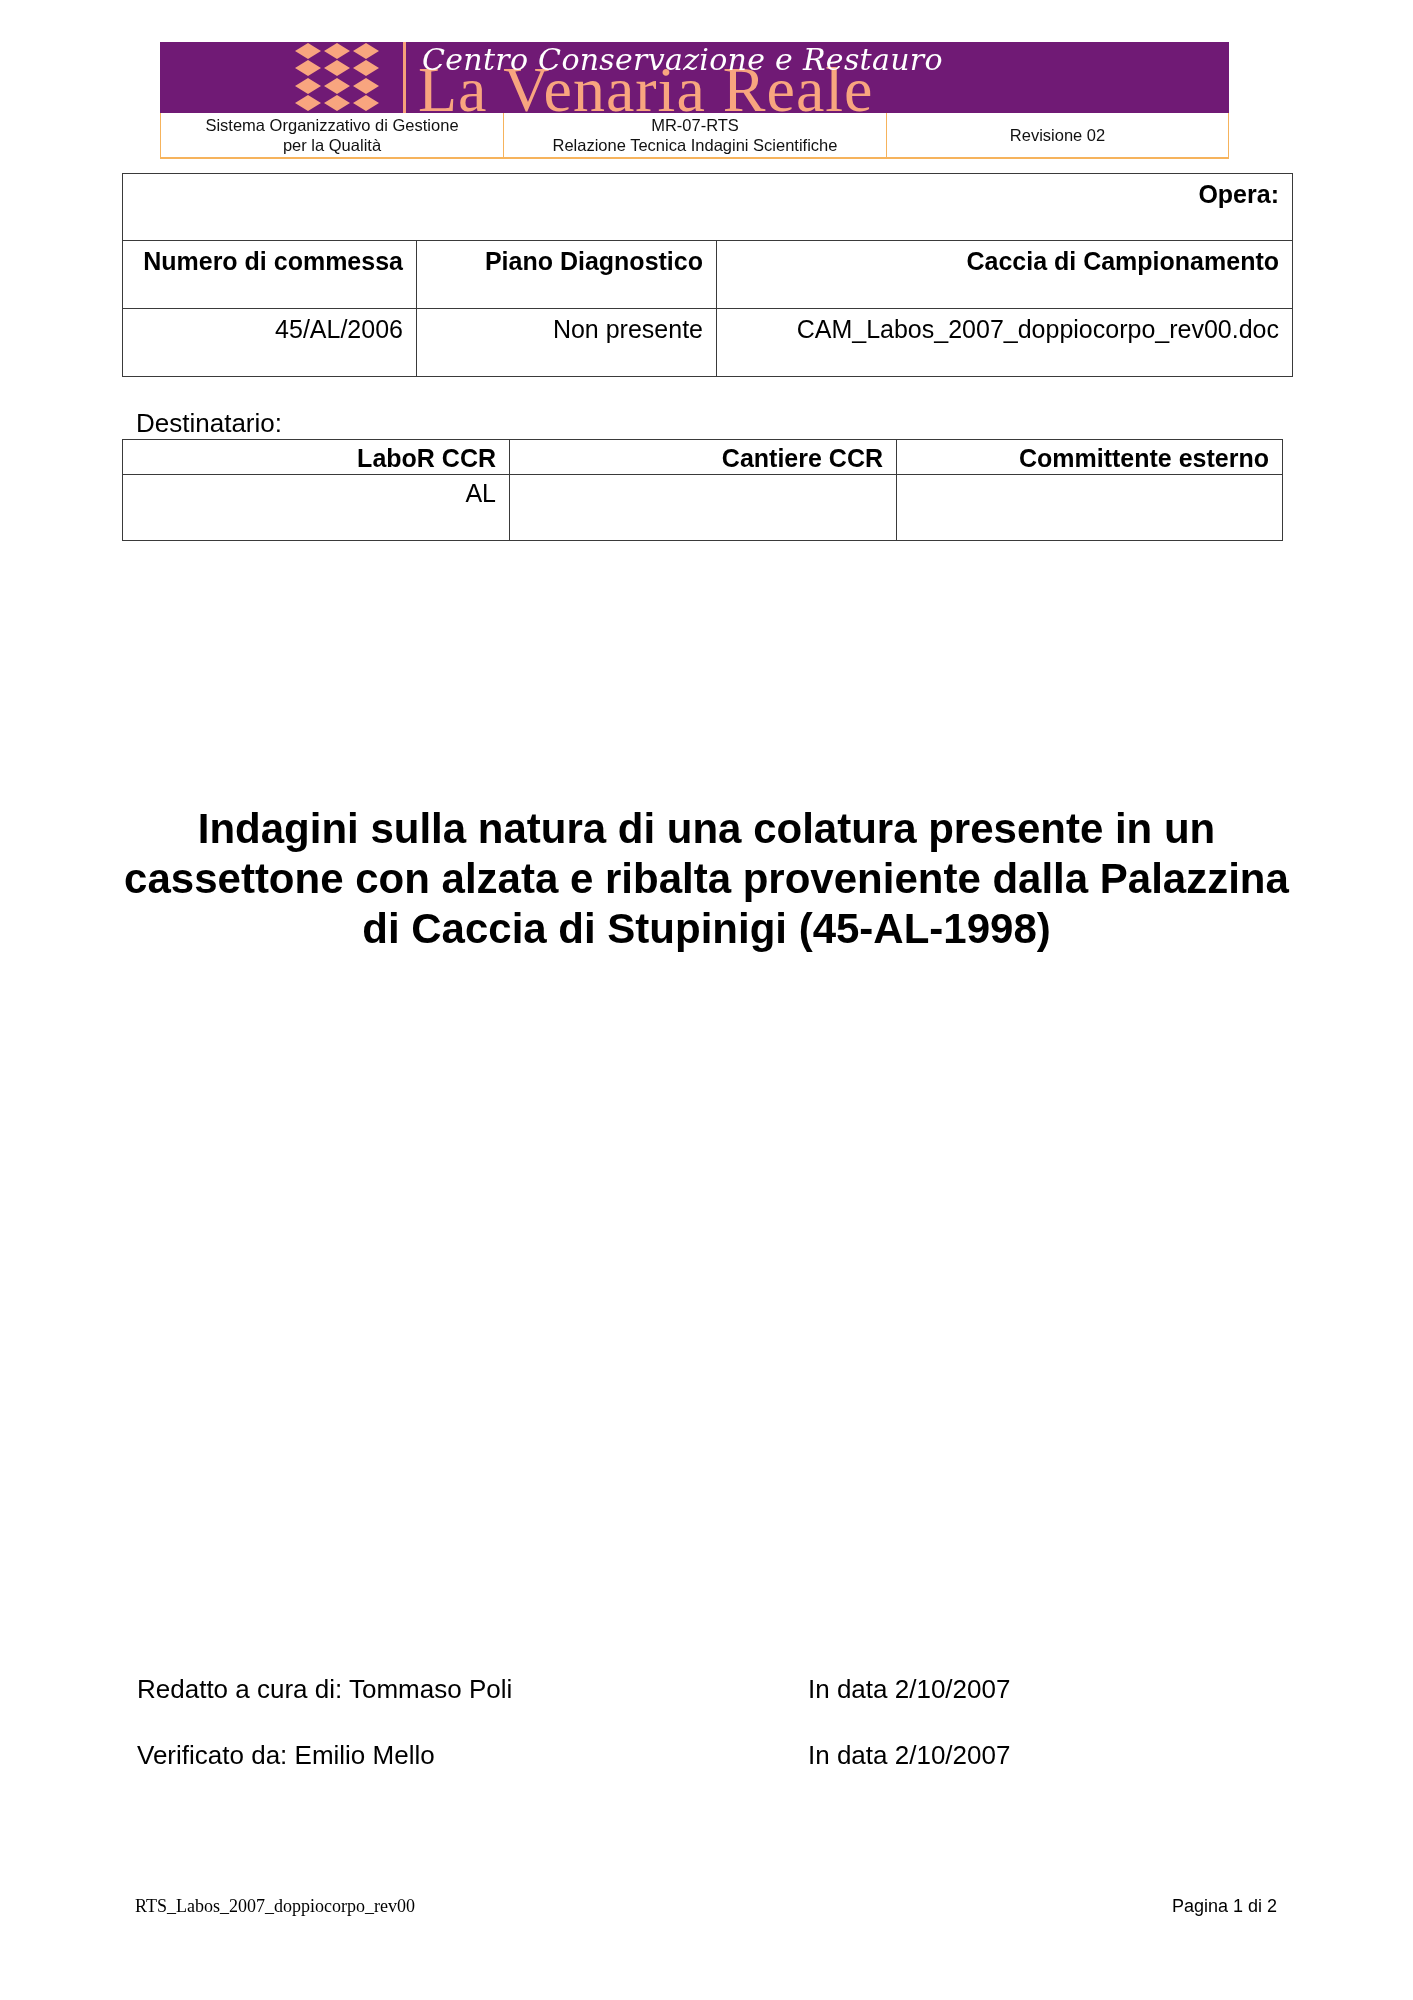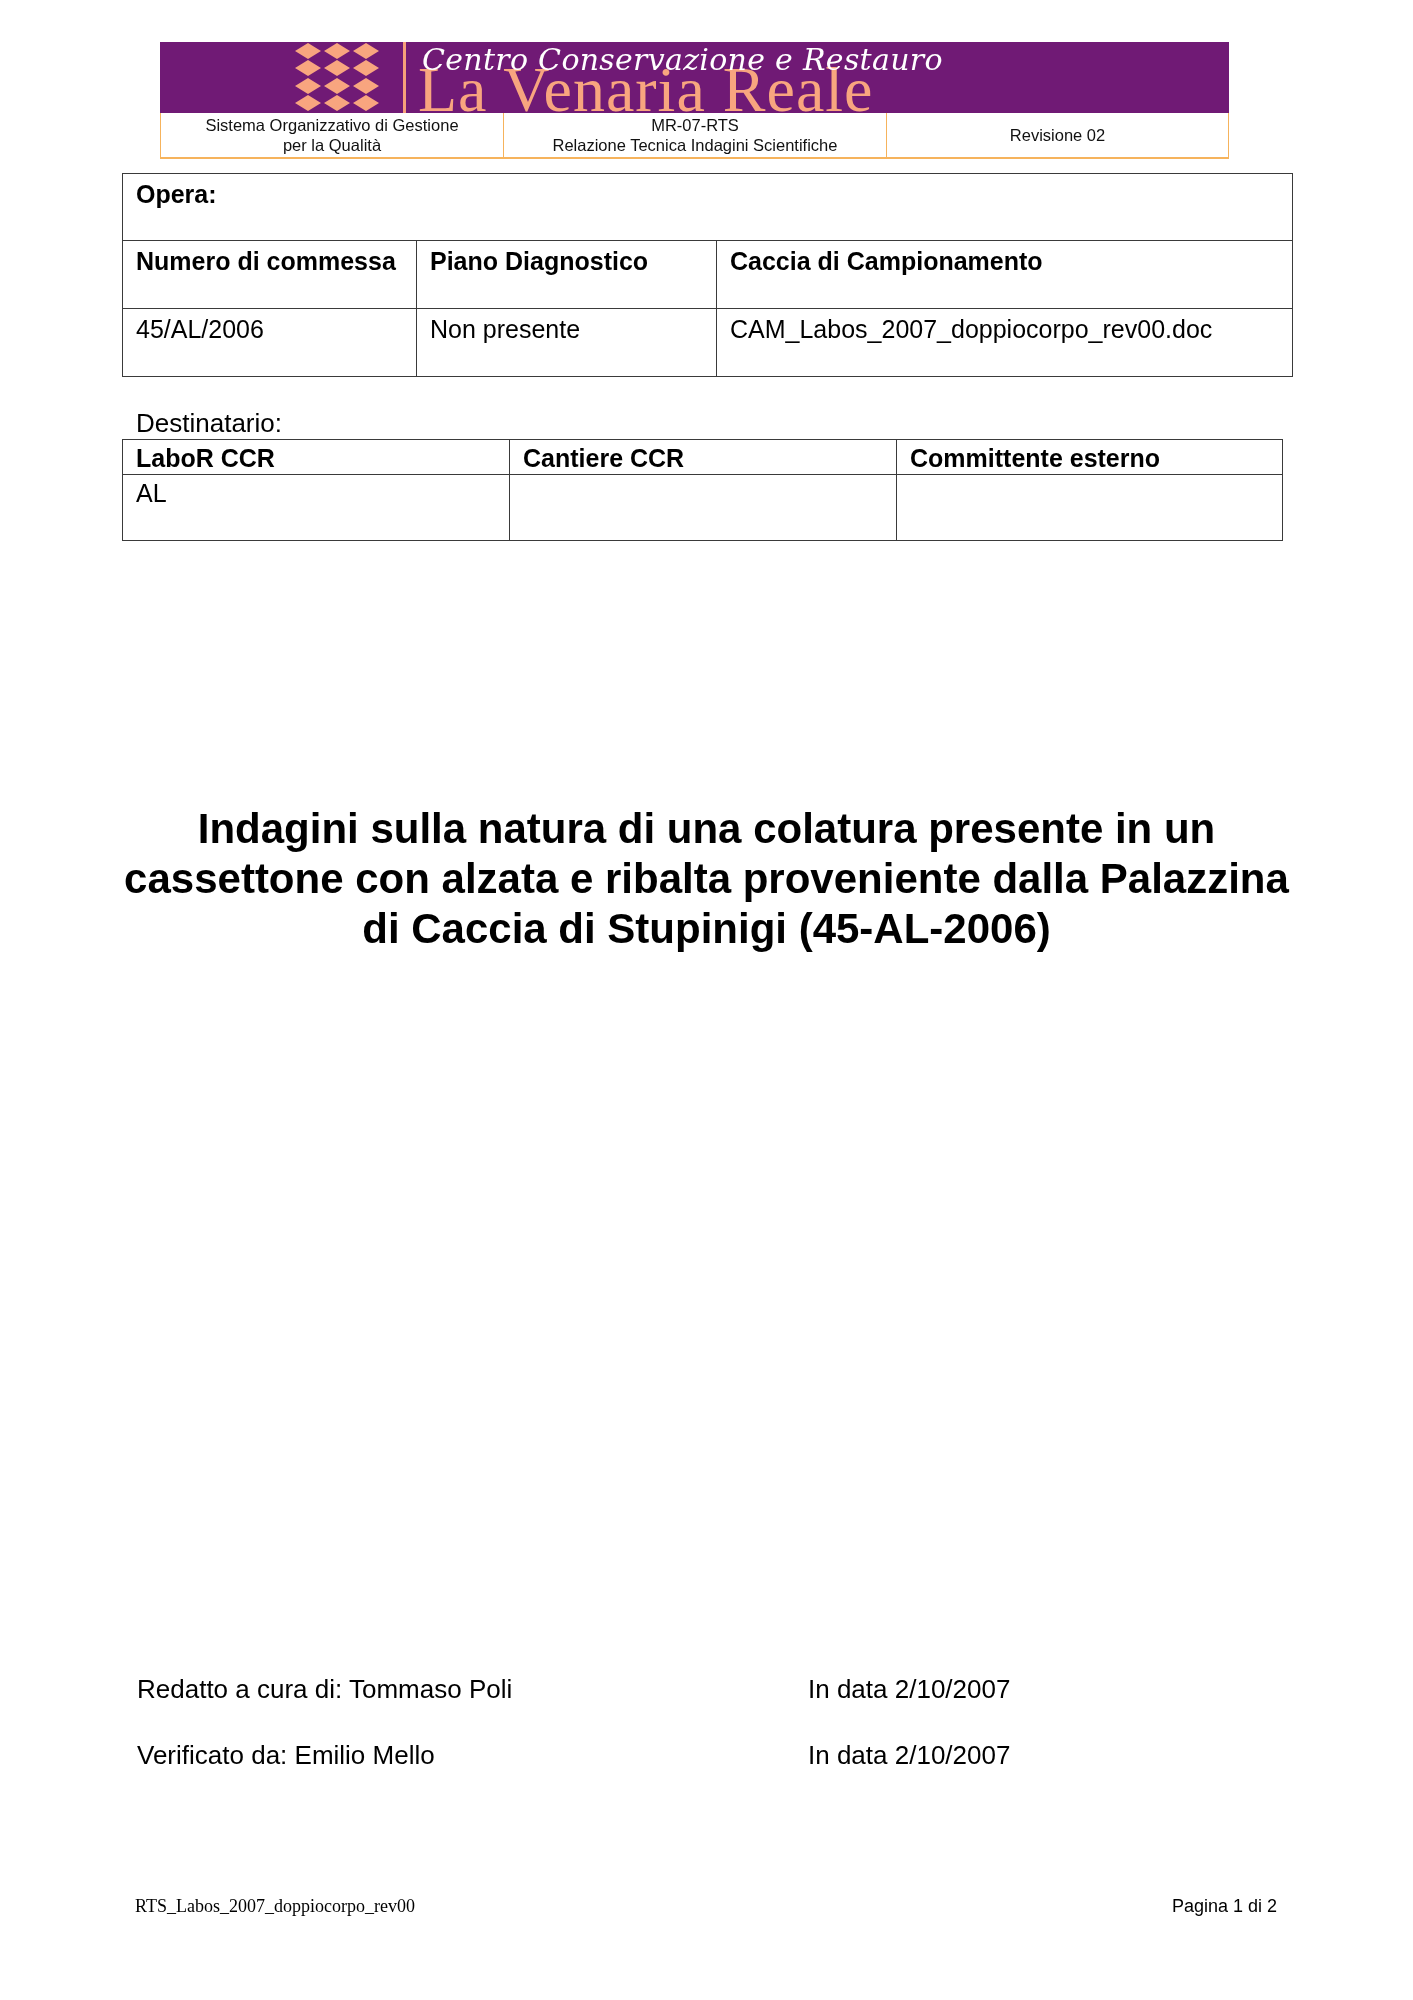--- a/index.html
+++ b/index.html
@@ -19,21 +19,21 @@
   .hdr-row { position: absolute; left: 0; top: 71px; width: 1067px; height: 44px; display: flex;
              border-left: 1px solid #F6B35C; border-right: 1px solid #F6B35C; border-bottom: 2px solid #F6B35C; }
   .hdr-cell { display: flex; align-items: center; justify-content: center; text-align: center;
               font-size: 16.5px; line-height: 20px; color: #111; }
   .hdr-cell + .hdr-cell { border-left: 1px solid #F6B35C; }
   .c1 { width: 342px; } .c2 { width: 382px; } .c3 { flex: 1; }
 
   
   table { border-collapse: collapse; position: absolute; table-layout: fixed; }
   td { border: 1.5px solid #3a3a3a; vertical-align: top; padding: 4px 13px 0 13px;
-       font-size: 25px; line-height: 32px; }
+       font-size: 25px; line-height: 32px; text-align: right; }
   .b { font-weight: bold; }
 
   .t1 { left: 122px; top: 173px; width: 1171px; }
   .t1 td.op { height: 62px; }
   .t1 tr.h td { height: 63px; }
   .t1 tr.v td { height: 63px; }
 
   .dest-label { left: 136px; top: 408px; font-size: 26px; line-height: 30px; }
   .t2 { left: 122px; top: 439px; width: 1161px; }
   .t2 tr.h td { height: 30px; padding-top: 2px; }
@@ -130,21 +130,21 @@
     <td class="b">Committente esterno</td>
   </tr>
   <tr class="v">
     <td>AL</td>
     <td></td>
     <td></td>
   </tr>
 </tbody>
   </table>
 
-<div class="abs title">Indagini sulla natura di una colatura presente in un cassettone con alzata e ribalta proveniente dalla Palazzina di Caccia di Stupinigi (45-AL-2006)</div>
+<div class="abs title">Indagini sulla natura di una colatura presente in un cassettone con alzata e ribalta proveniente dalla Palazzina di Caccia di Stupinigi (45-AL-1998)</div>
 
 <div class="abs sig s1l">Redatto a cura di: Tommaso Poli</div>
 <div class="abs sig s1r">In data 2/10/2007</div>
 <div class="abs sig s2l">Verificato da: Emilio Mello</div>
 <div class="abs sig s2r">In data 2/10/2007</div>
 
 <div class="abs foot fl">RTS_Labos_2007_doppiocorpo_rev00</div>
 <div class="abs foot fr">Pagina 1 di 2</div>
 
 </body></html>

